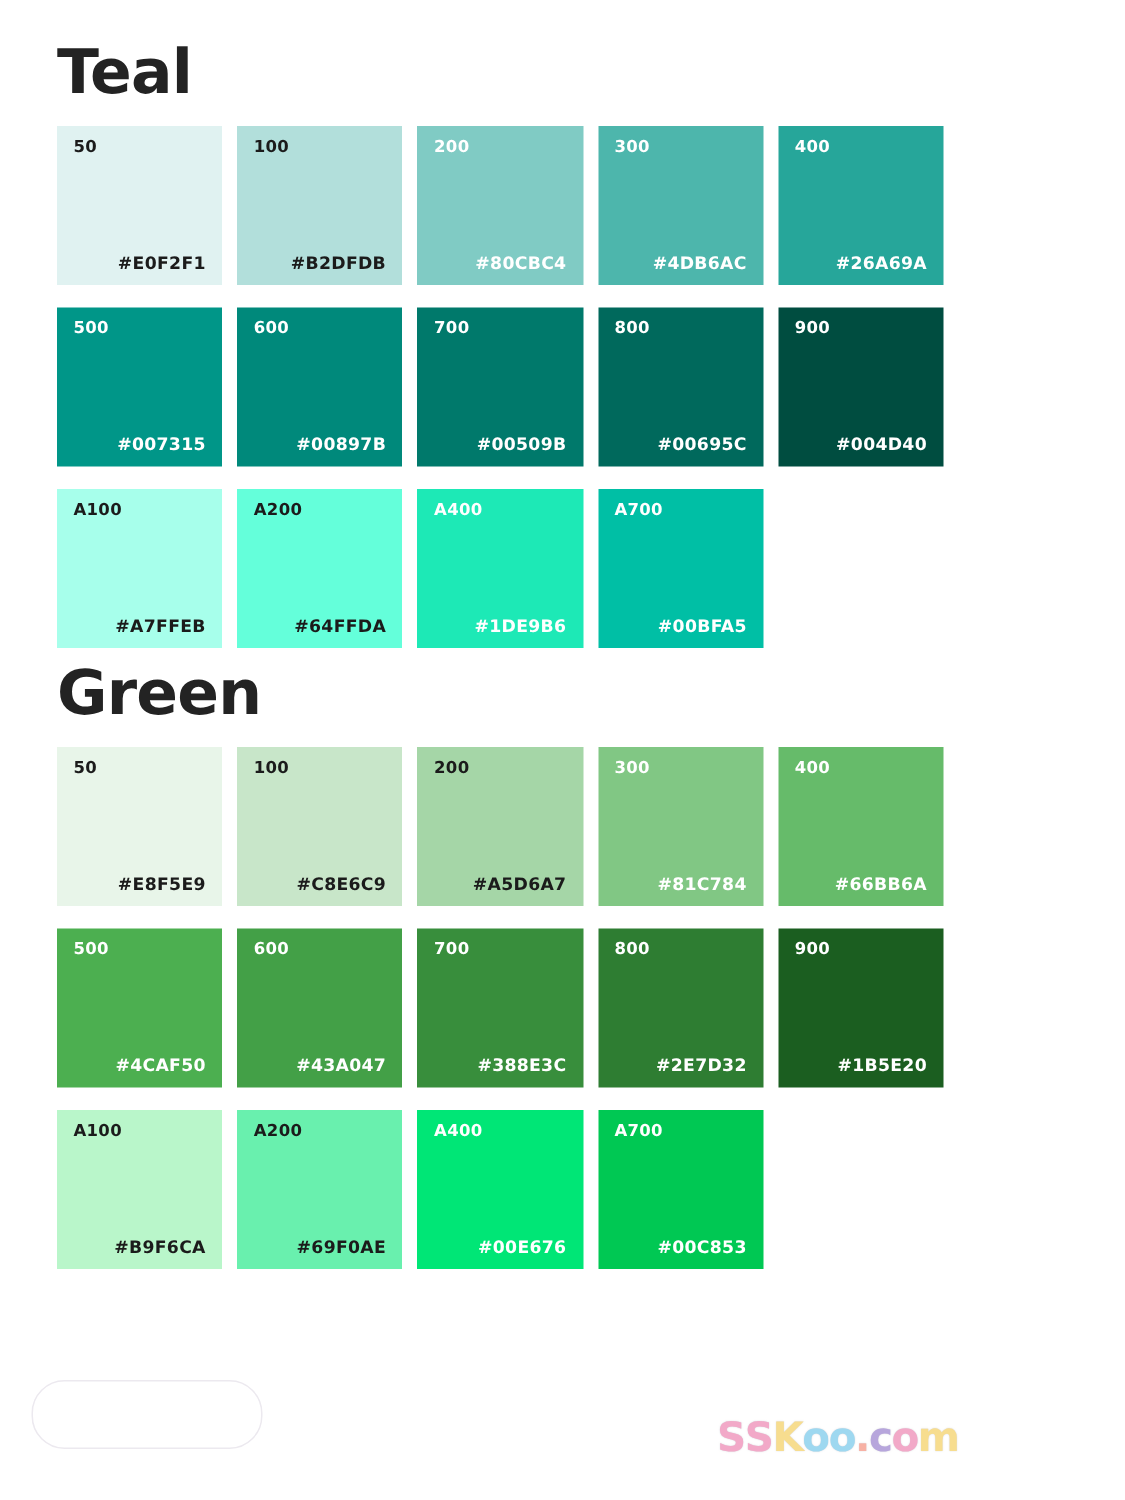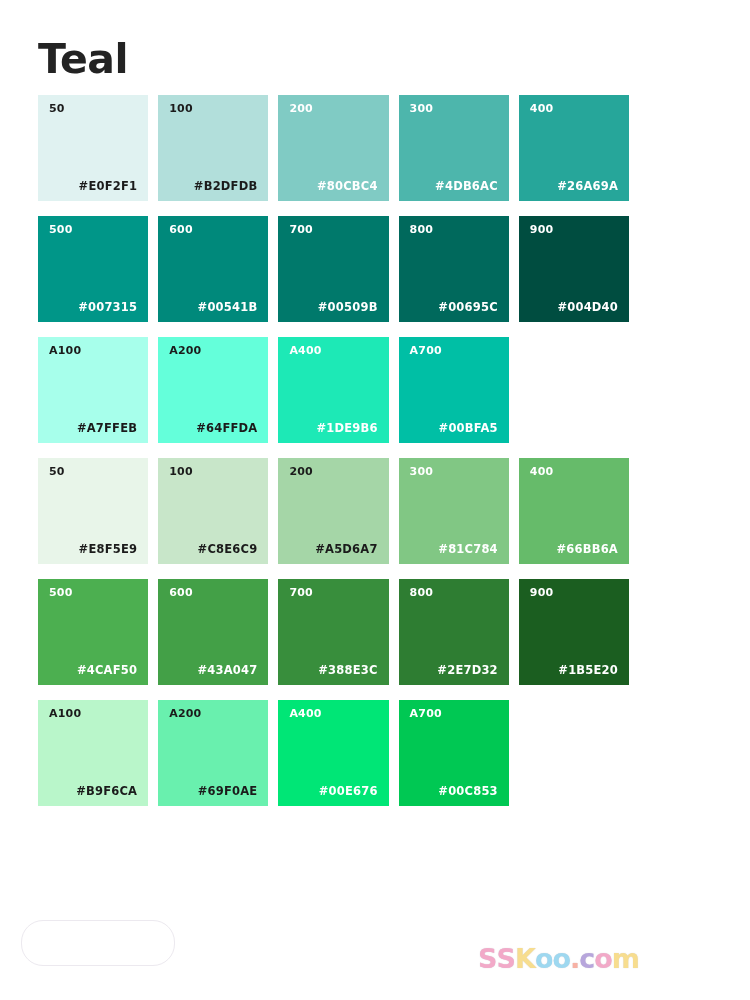--- a/index.html
+++ b/index.html
@@ -13,21 +13,21 @@
     font-family: "DejaVu Sans", "Liberation Sans", sans-serif;
     overflow: hidden;
     position: relative;
   }
 
   .page {
     position: relative;
     width: 667px;
     height: 1000px;
     box-sizing: border-box;
-    padding: 11px 38px;
+    padding: 0 38px;
   }
 
   .section-title {
     font-size: 41px;
     font-weight: 700;
     color: #232323;
     letter-spacing: -0.5px;
     line-height: 1;
     margin: 0;
     font-family: "DejaVu Sans", "Liberation Sans", sans-serif;
@@ -151,21 +151,21 @@
     </div>
   </div>
 
   <div class="swatch-row">
     <div class="swatch txt-light" style="background-color: rgb(0, 150, 136);">
       <span class="swatch-tone">500</span>
       <span class="swatch-hex">#007315</span>
     </div>
     <div class="swatch txt-light" style="background-color: rgb(0, 137, 123);">
       <span class="swatch-tone">600</span>
-      <span class="swatch-hex">#00541B</span>
+      <span class="swatch-hex">#00897B</span>
     </div>
     <div class="swatch txt-light" style="background-color: rgb(0, 121, 107);">
       <span class="swatch-tone">700</span>
       <span class="swatch-hex">#00509B</span>
     </div>
     <div class="swatch txt-light" style="background-color: rgb(0, 105, 92);">
       <span class="swatch-tone">800</span>
       <span class="swatch-hex">#00695C</span>
     </div>
     <div class="swatch txt-light" style="background-color: rgb(0, 77, 64);">
@@ -187,20 +187,21 @@
       <span class="swatch-tone">A400</span>
       <span class="swatch-hex">#1DE9B6</span>
     </div>
     <div class="swatch txt-light" style="background-color: rgb(0, 191, 165);">
       <span class="swatch-tone">A700</span>
       <span class="swatch-hex">#00BFA5</span>
     </div>
     <div class="swatch empty"></div>
   </div>
 
+  <h1 class="section-title" id="green-title">Green</h1>
 
   <div class="swatch-row">
     <div class="swatch txt-dark" style="background-color: rgb(232, 245, 233);">
       <span class="swatch-tone">50</span>
       <span class="swatch-hex">#E8F5E9</span>
     </div>
     <div class="swatch txt-dark" style="background-color: rgb(200, 230, 201);">
       <span class="swatch-tone">100</span>
       <span class="swatch-hex">#C8E6C9</span>
     </div>

